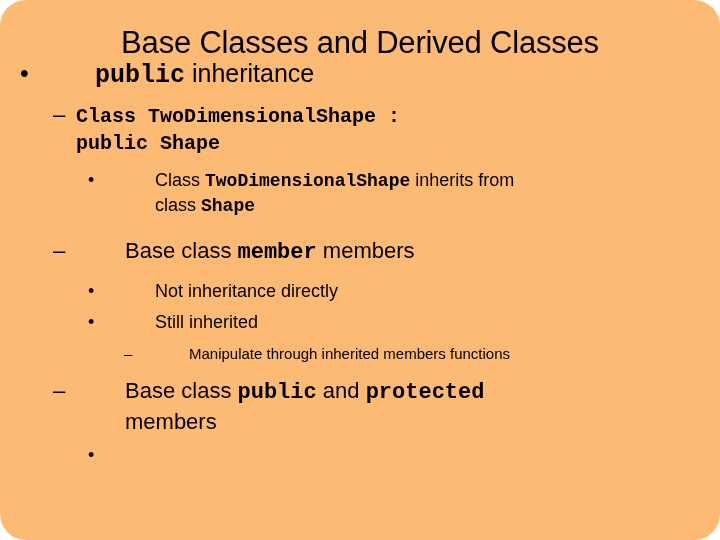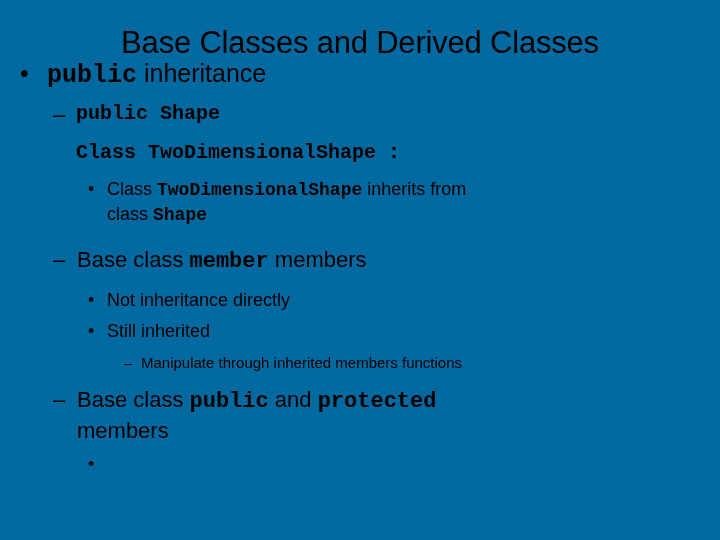--- a/index.html
+++ b/index.html
@@ -14,22 +14,23 @@
     overflow: hidden;
     font-family: "Liberation Sans", sans-serif;
     color: #000000;
     -webkit-font-smoothing: none;
   }
 
   .slide {
     position: relative;
     width: 720px;
     height: 540px;
-    background: #0369a1;
+    background: #fdba74;
     box-sizing: border-box;
+    border-radius: 26px;
   }
 
   
   .slide-title {
     position: absolute;
     left: 0;
     top: 4px;
     width: 720px;
     text-align: center;
     font-family: "Liberation Sans", sans-serif;
@@ -57,20 +58,21 @@
   .bullet-mark {
     position: absolute;
     display: inline-block;
     text-align: left;
     font-family: "Liberation Sans", sans-serif;
     font-weight: normal;
   }
 
   .txt {
     display: block;
+    margin-left: 48px;
   }
 
   
   .lvl1 {
     padding-left: 47px;
     font-size: 25px;
     line-height: 31px;
     margin-top: 0;
   }
   .lvl1 .bullet-mark {
@@ -162,22 +164,22 @@
 
     <div class="line lvl1">
       <span class="bullet-mark">•</span>
       <span class="txt"><span class="mono">public</span><span> inheritance</span></span>
     </div>
 
     <div class="line lvl2">
       <span class="bullet-mark">–</span>
     </div>
 
+    <div class="line code-line code-first">Class TwoDimensionalShape :</div>
     <div class="line code-line">public Shape</div>
-    <div class="line code-line code-first">Class TwoDimensionalShape :</div>
 
     <div class="line lvl3">
       <span class="bullet-mark">•</span>
       <span class="txt"><span>Class </span><span class="mono-reg">TwoDimensionalShape</span><span> inherits from</span><span class="wrap-indent"><span>class </span><span class="mono-reg">Shape</span></span></span>
     </div>
 
     <div class="line lvl2 gap-lg">
       <span class="bullet-mark">–</span>
       <span class="txt"><span>Base class </span><span class="mono">member</span><span> members</span></span>
     </div>

